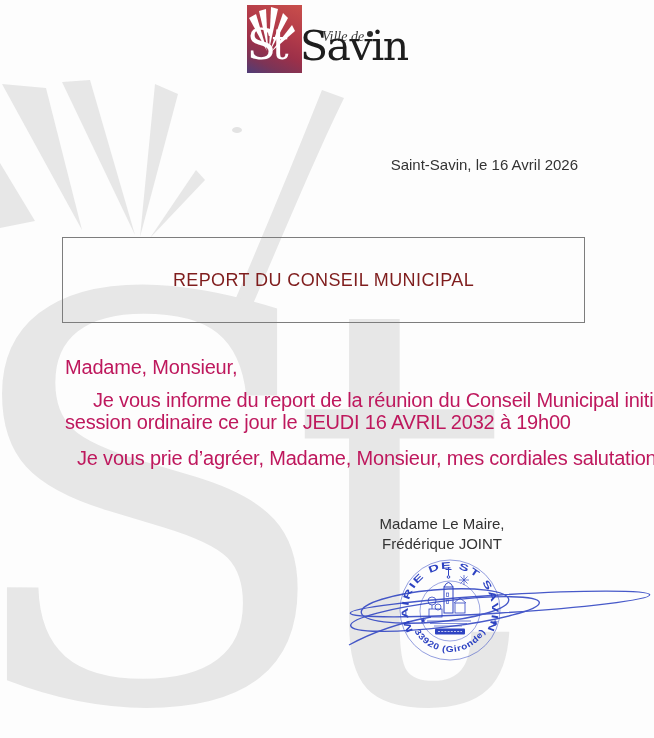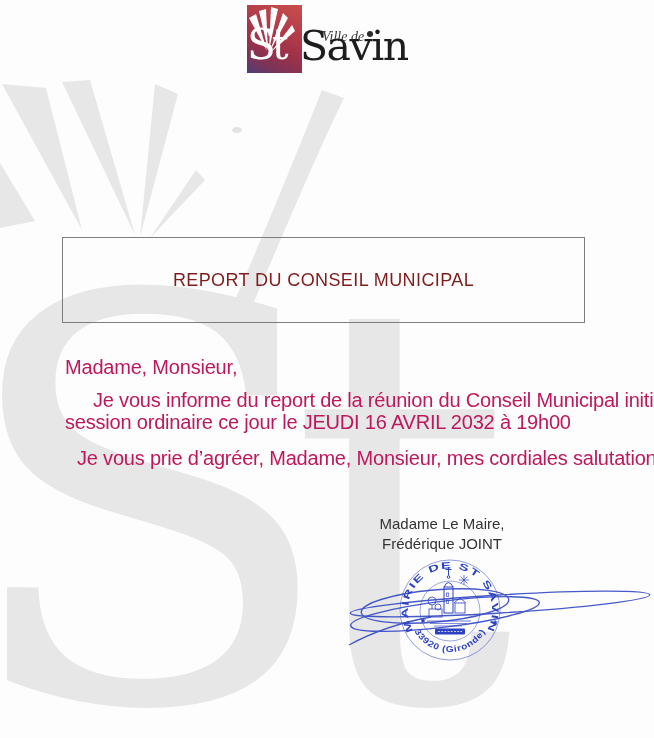--- a/index.html
+++ b/index.html
@@ -83,20 +83,21 @@
           <polygon points="24,47 45,20 48,26"></polygon>
         </g>
       </svg>
       <span class="badge-st">St</span>
     </div>
     <span class="ville-de">Ville de</span>
     <span class="logo-dot"></span>
     <span class="savin">Savin</span>
   </div>
 
+  <div class="dateline">Saint-Savin, le 16 Avril 2026</div>
 
   <div class="title-box">
     <span class="letter-title">REPORT DU CONSEIL MUNICIPAL</span>
   </div>
 
   <div class="bodyline salutation">Madame, Monsieur,</div>
   <div class="bodyline line1">Je vous informe du report de la réunion du Conseil Municipal initialement prévue en</div>
   <div class="bodyline line2">session ordinaire ce jour le JEUDI 16 AVRIL 2032 à 19h00</div>
   <div class="bodyline closing">Je vous prie d’agréer, Madame, Monsieur, mes cordiales salutations.</div>
 

